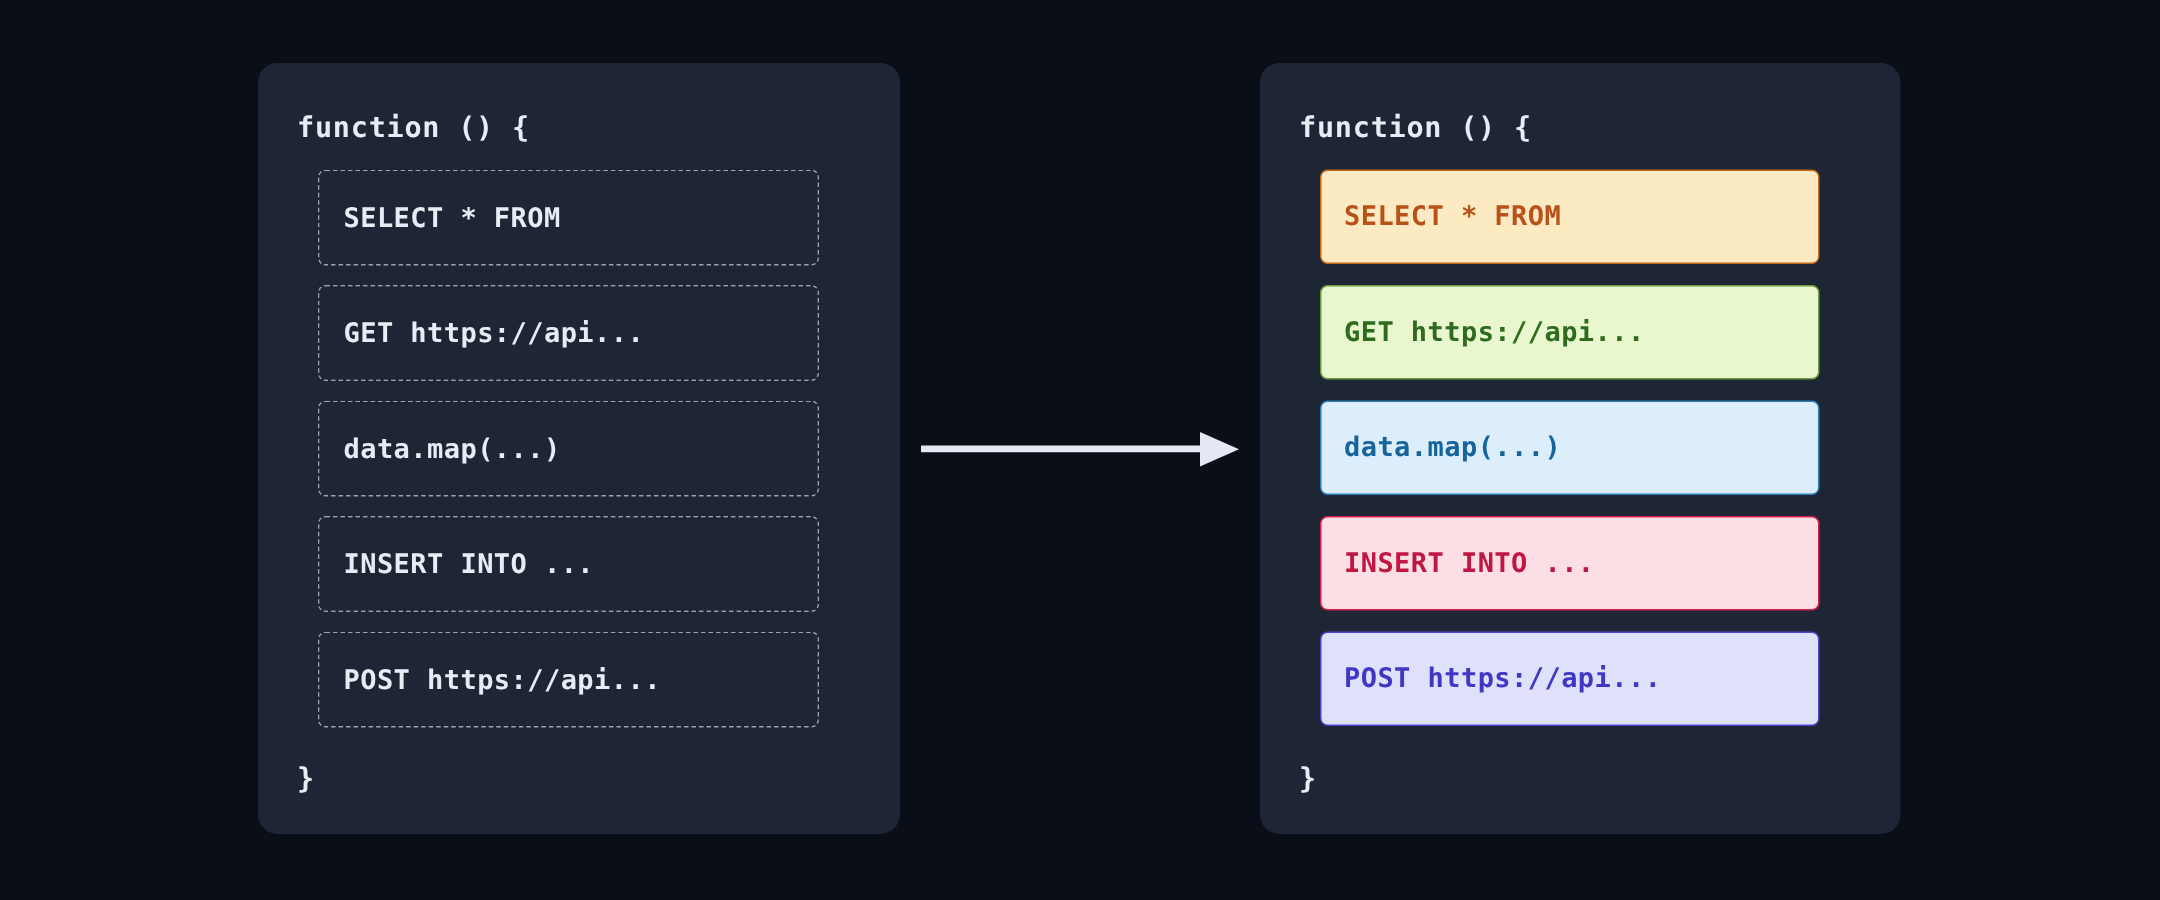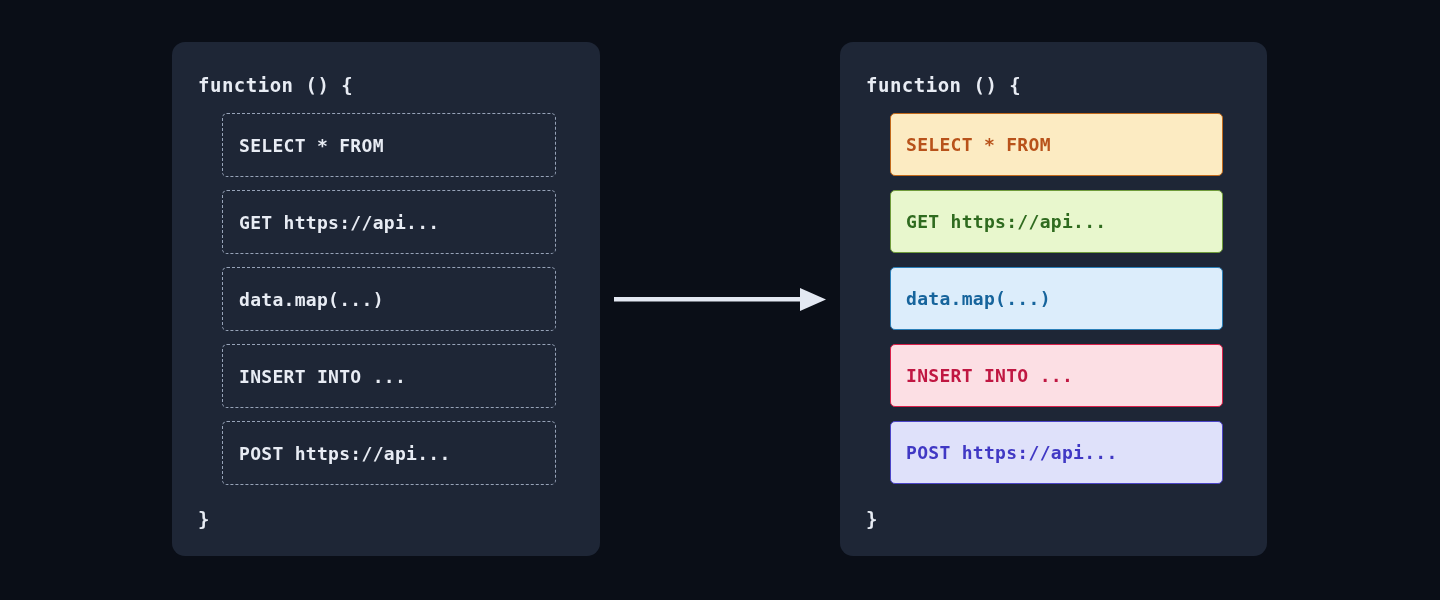--- a/index.html
+++ b/index.html
@@ -48,21 +48,21 @@
     font-size: 19px;
     font-weight: bold;
     letter-spacing: 0.5px;
     white-space: pre;
   }
   .code-kw.top  { top: 32px; }
   .code-kw.bot  { top: 466px; }
 
   .rows {
     position: absolute;
-    left: 50px;
+    left: 40px;
     top: 71px;
     width: 334px;
   }
 
   
   .row-plain {
     box-sizing: border-box;
     width: 334px;
     height: 64px;
     margin-bottom: 13px;

